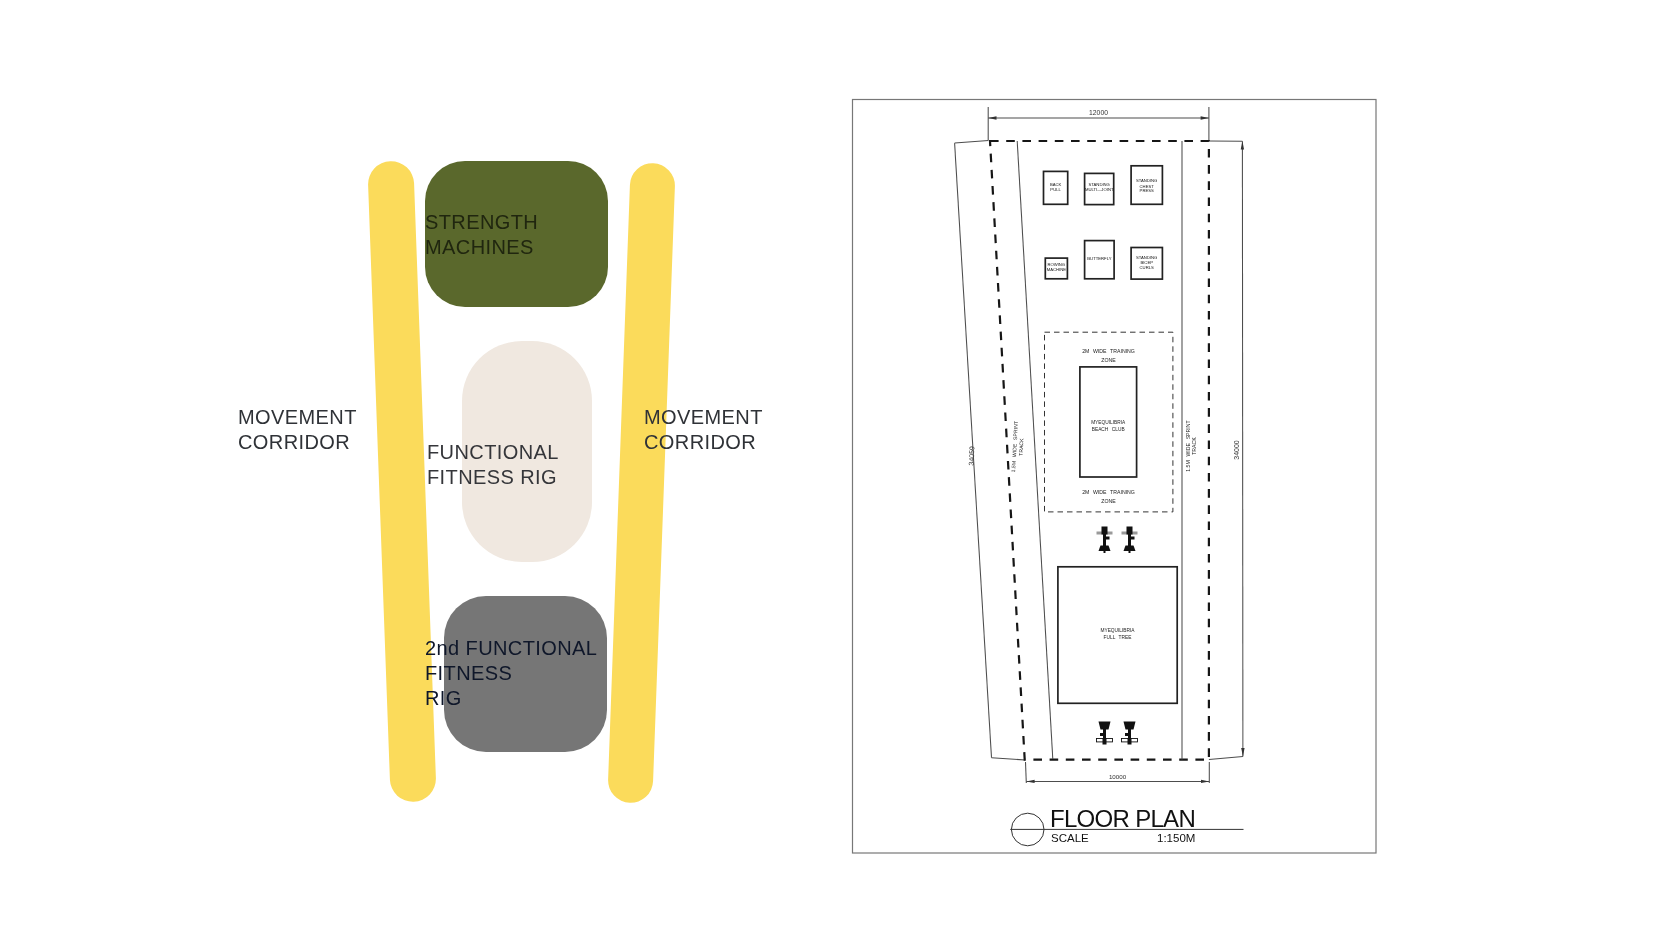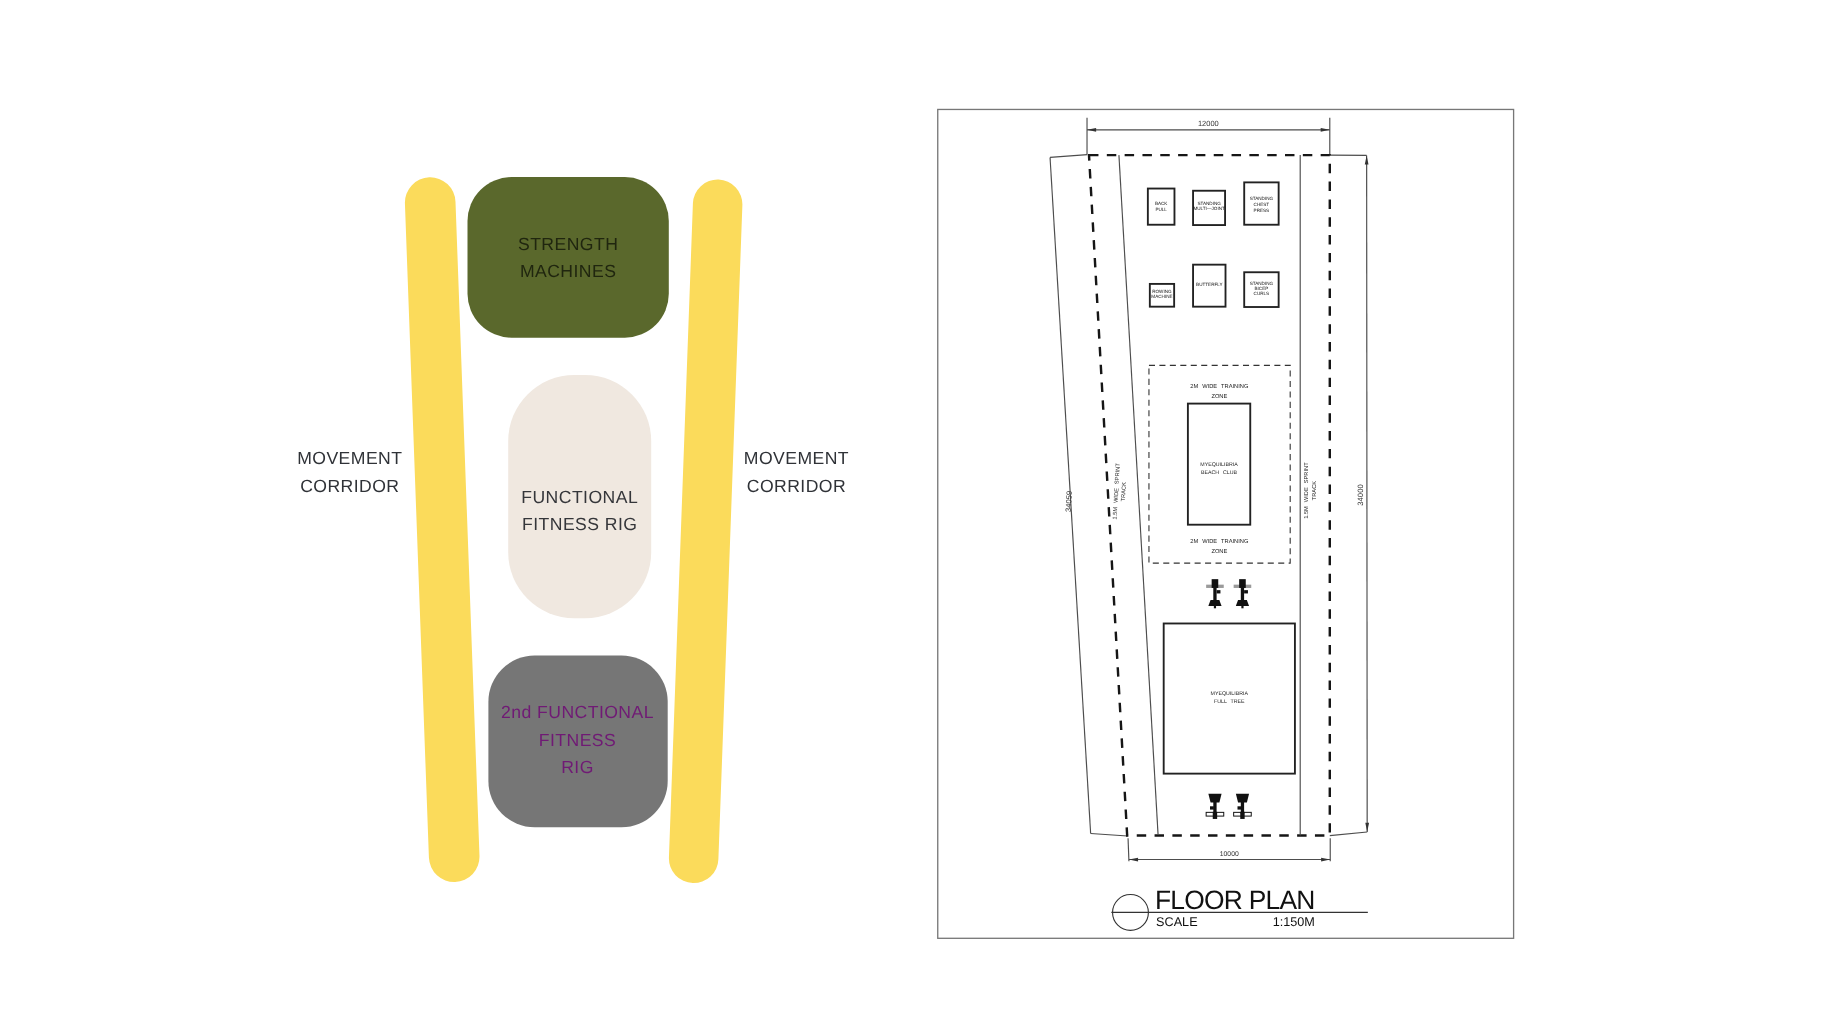--- a/index.html
+++ b/index.html
@@ -1,38 +1,38 @@
 <!DOCTYPE html>
 <html><head>
 <meta charset="utf-8">
 <style>
   html,body{margin:0;padding:0;}
   body{width:1670px;height:939px;background:#ffffff;overflow:hidden;position:relative;
        font-family:"Liberation Sans", sans-serif;}
   .abs{position:absolute;}
-  .lbl{color:#2f3237;font-size:16px;line-height:25px;text-align:center;letter-spacing:.4px;}
+  .lbl{color:#2f3237;font-size:20px;line-height:25px;text-align:left;letter-spacing:.4px;}
 </style>
 </head>
 <body>
 
 <div class="abs" style="left:379px;top:161px;width:46px;height:641px;border-radius:23px;background:#fbdb5b;transform:rotate(-2.1deg);"></div>
 
 <div class="abs" style="left:619px;top:163px;width:45px;height:640px;border-radius:23px;background:#fbdb5b;transform:rotate(2.1deg);"></div>
 
 <div class="abs" style="left:425px;top:161px;width:183px;height:146px;border-radius:40px;background:#5a682c;"></div>
 
 <div class="abs lbl" style="left:425px;top:210px;width:183px;color:#20260f;">STRENGTH<br>MACHINES</div>
 
 <div class="abs" style="left:462px;top:341px;width:130px;height:221px;border-radius:60px;background:#f0e8e0;"></div>
 
 <div class="abs lbl" style="left:427px;top:406px;width:200px;color:#35363a;margin-top:34px;">FUNCTIONAL<br>FITNESS RIG</div>
 
 <div class="abs" style="left:444px;top:596px;width:163px;height:156px;border-radius:42px;background:#767676;"></div>
 
-<div class="abs lbl" style="left:425px;top:636px;width:200px;color:#701a75;">2nd FUNCTIONAL<br>FITNESS<br>RIG</div>
+<div class="abs lbl" style="left:425px;top:636px;width:200px;color:#0f172a;">2nd FUNCTIONAL<br>FITNESS<br>RIG</div>
 
 <div class="abs lbl" style="left:238px;top:405px;width:160px;">MOVEMENT<br>CORRIDOR</div>
 
 <div class="abs lbl" style="left:644px;top:405px;width:160px;">MOVEMENT<br>CORRIDOR</div>
 
 <svg class="abs" style="left:0;top:0;" width="1670" height="939" viewBox="0 0 1670 939">
   <g fill="none" stroke-linecap="butt">
 
     <rect x="852.5" y="99.5" width="523.5" height="753.5" stroke="#777777" stroke-width="1.2"></rect>
 

